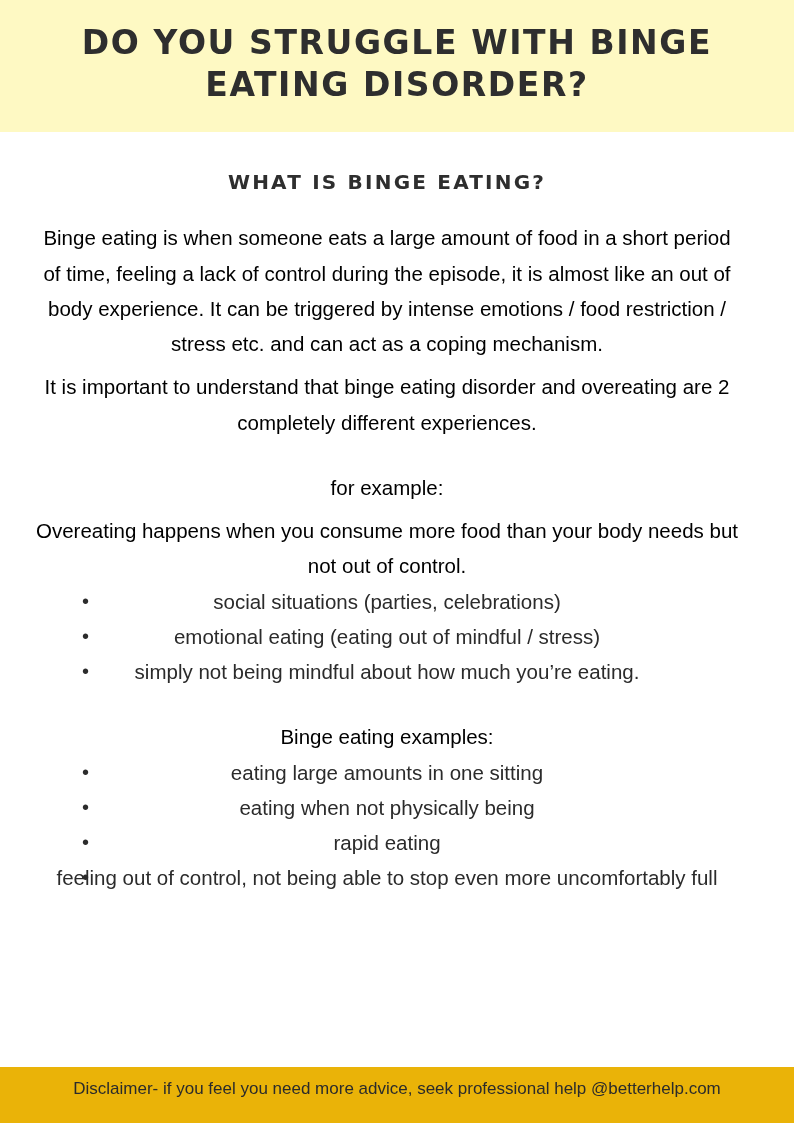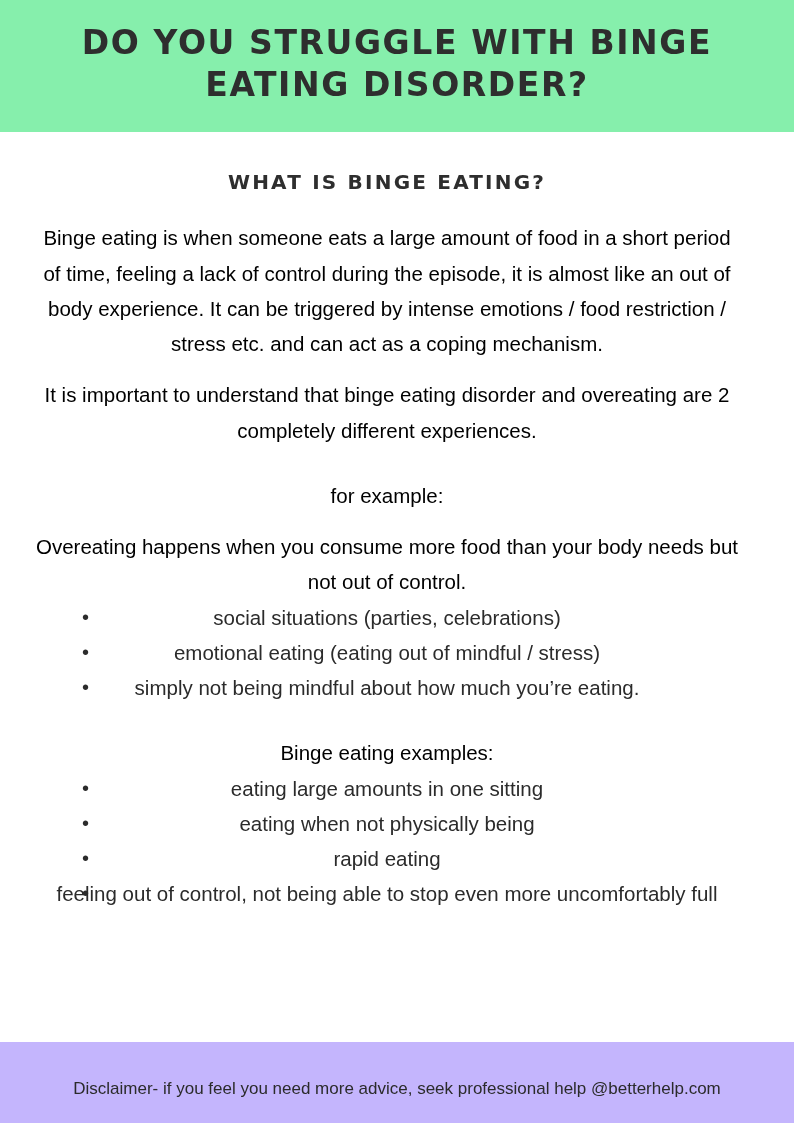--- a/index.html
+++ b/index.html
@@ -18,21 +18,21 @@
     position: relative;
     width: 794px;
     height: 1123px;
     display: flex;
     flex-direction: column;
     background: #ffffff;
   }
 
   
   .header {
-    background: #86efac;
+    background: #fef9c3;
     padding: 22px 40px 26px 40px;
     box-sizing: border-box;
   }
   .header-title {
     font-family: "DejaVu Sans", sans-serif;
     font-weight: bold;
     font-size: 33px;
     line-height: 1.28;
     letter-spacing: 1.6px;
     text-align: center;
@@ -58,21 +58,21 @@
     margin: 12px 0 26px 0;
   }
   .para {
     font-size: 20.5px;
     line-height: 1.72;
     text-align: center;
     color: #000000;
     margin: 0;
   }
   .para + .para {
-    margin-top: 16px;
+    margin-top: 8px;
   }
   .spacer-md { height: 30px; }
 
   .list {
     list-style: none;
     margin: 0;
     padding: 0;
   }
   .list li {
     position: relative;
@@ -85,22 +85,22 @@
   .list li .bullet {
     position: absolute;
     left: 46px;
     top: 0;
     font-size: 20px;
     line-height: 1.72;
   }
 
   
   .footer {
-    background: #c4b5fd;
-    padding: 33px 60px 20px 60px;
+    background: #eab308;
+    padding: 8px 60px 20px 60px;
     box-sizing: border-box;
   }
   .footer-text {
     font-size: 17px;
     line-height: 1.65;
     text-align: center;
     color: #2b2b2b;
     margin: 0;
   }
 </style>

